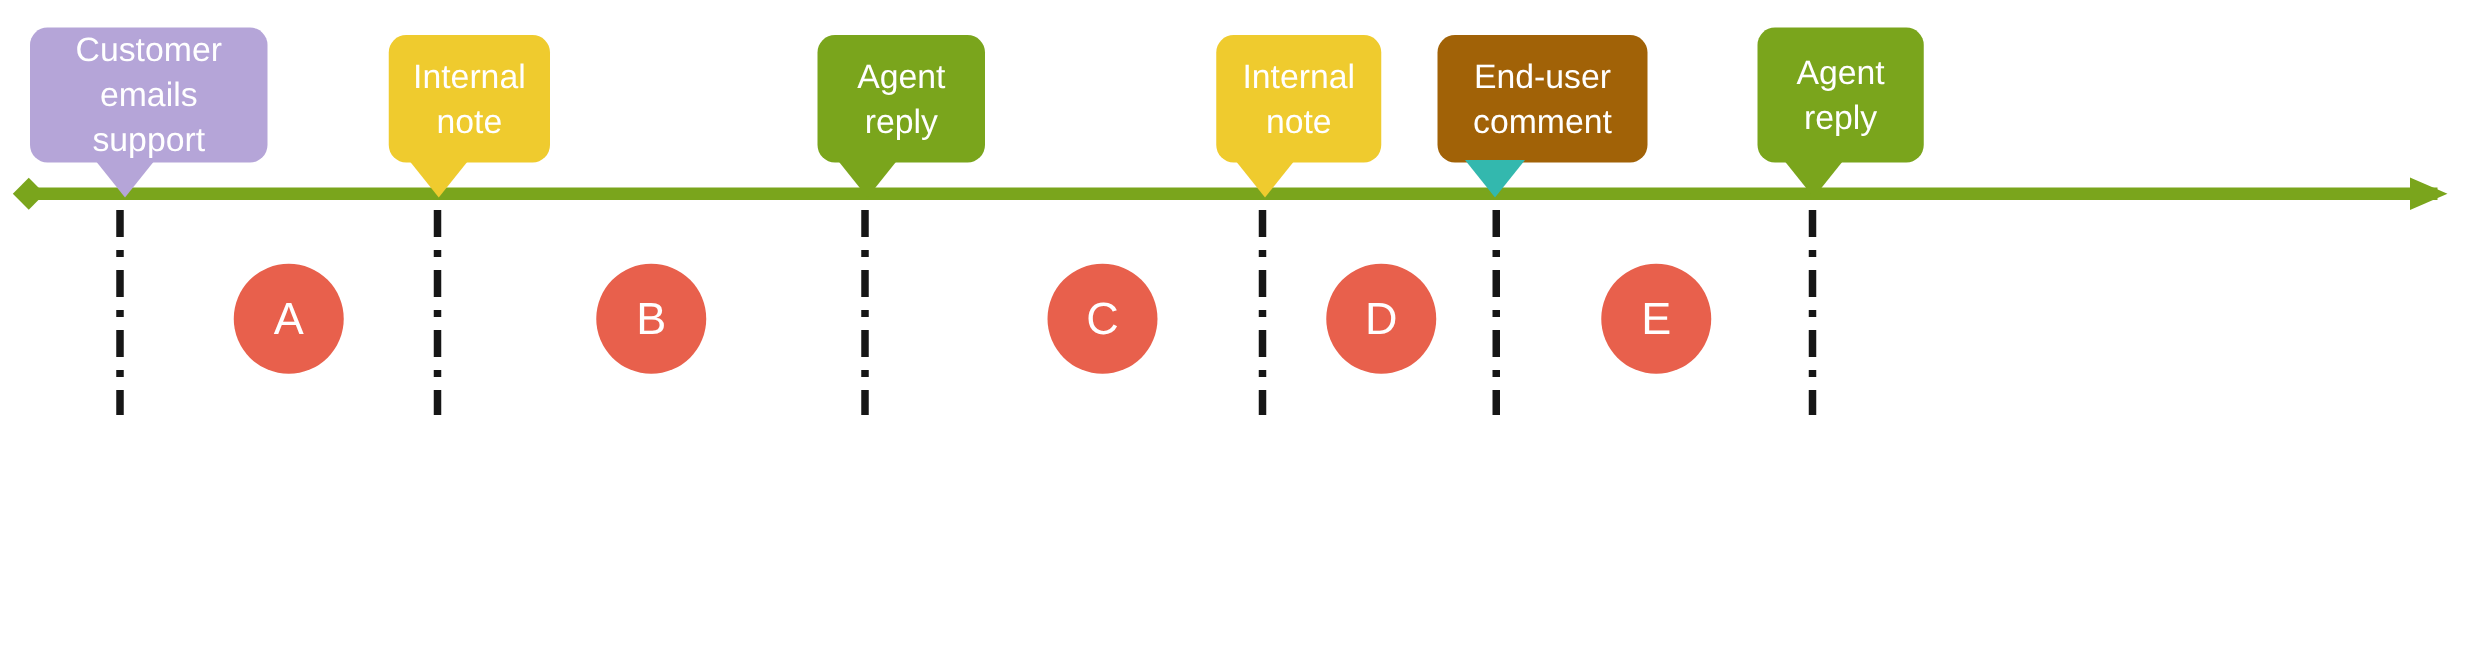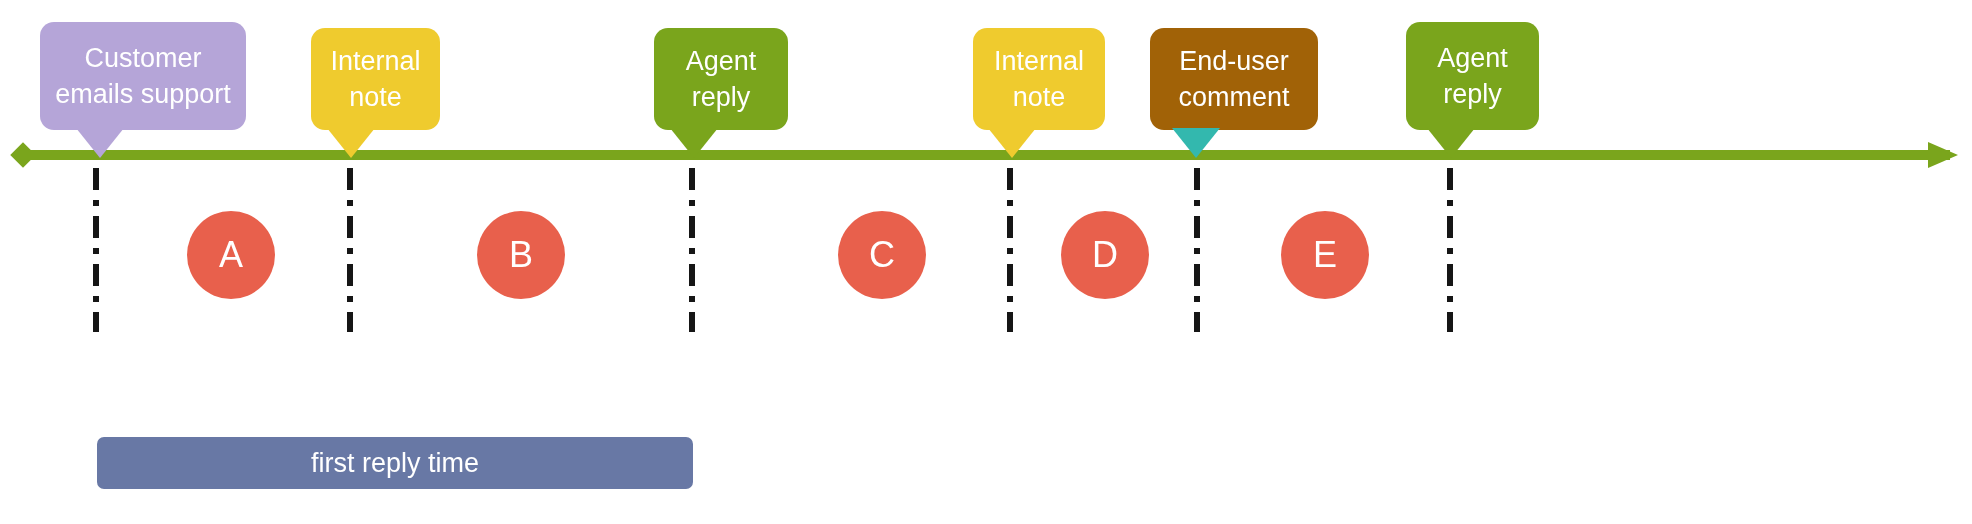--- a/index.html
+++ b/index.html
@@ -132,21 +132,21 @@
   <div id="droplines-layer">
       <div class="dropline" style="left: 93px;"></div>
       <div class="dropline" style="left: 347px;"></div>
       <div class="dropline" style="left: 689px;"></div>
       <div class="dropline" style="left: 1007px;"></div>
       <div class="dropline" style="left: 1194px;"></div>
       <div class="dropline" style="left: 1447px;"></div>
     </div>
 
   <div id="bubbles-layer">
-      <div class="bubble" style="left: 40px; top: 22px; width: 206px; height: 108px; background: rgb(181, 165, 216);">Customer
+      <div class="bubble" style="left: 24px; top: 22px; width: 190px; height: 108px; background: rgb(181, 165, 216);">Customer
 emails support</div>
       <div class="bubble-tail" style="left: 76px; top: 128px; border-top-color: rgb(181, 165, 216);"></div>
       <div class="bubble" style="left: 311px; top: 28px; width: 129px; height: 102px; background: rgb(239, 203, 46);">Internal
 note</div>
       <div class="bubble-tail" style="left: 327px; top: 128px; border-top-color: rgb(239, 203, 46);"></div>
       <div class="bubble" style="left: 654px; top: 28px; width: 134px; height: 102px; background: rgb(122, 165, 28);">Agent
 reply</div>
       <div class="bubble-tail" style="left: 670px; top: 128px; border-top-color: rgb(122, 165, 28);"></div>
       <div class="bubble" style="left: 973px; top: 28px; width: 132px; height: 102px; background: rgb(239, 203, 46);">Internal
 note</div>
@@ -160,15 +160,14 @@
     </div>
 
   <div id="gaps-layer">
       <div class="gap-circle" style="left: 187px; background: rgb(232, 96, 76);">A</div>
       <div class="gap-circle" style="left: 477px; background: rgb(232, 96, 76);">B</div>
       <div class="gap-circle" style="left: 838px; background: rgb(232, 96, 76);">C</div>
       <div class="gap-circle" style="left: 1061px; background: rgb(232, 96, 76);">D</div>
       <div class="gap-circle" style="left: 1281px; background: rgb(232, 96, 76);">E</div>
     </div>
 
-  <div class="metric-bar" id="metric-bar" style="left: 97px; width: 596px; background: rgb(104, 120, 165);">first reply time</div>
 
 </div>
 
 </body></html>

